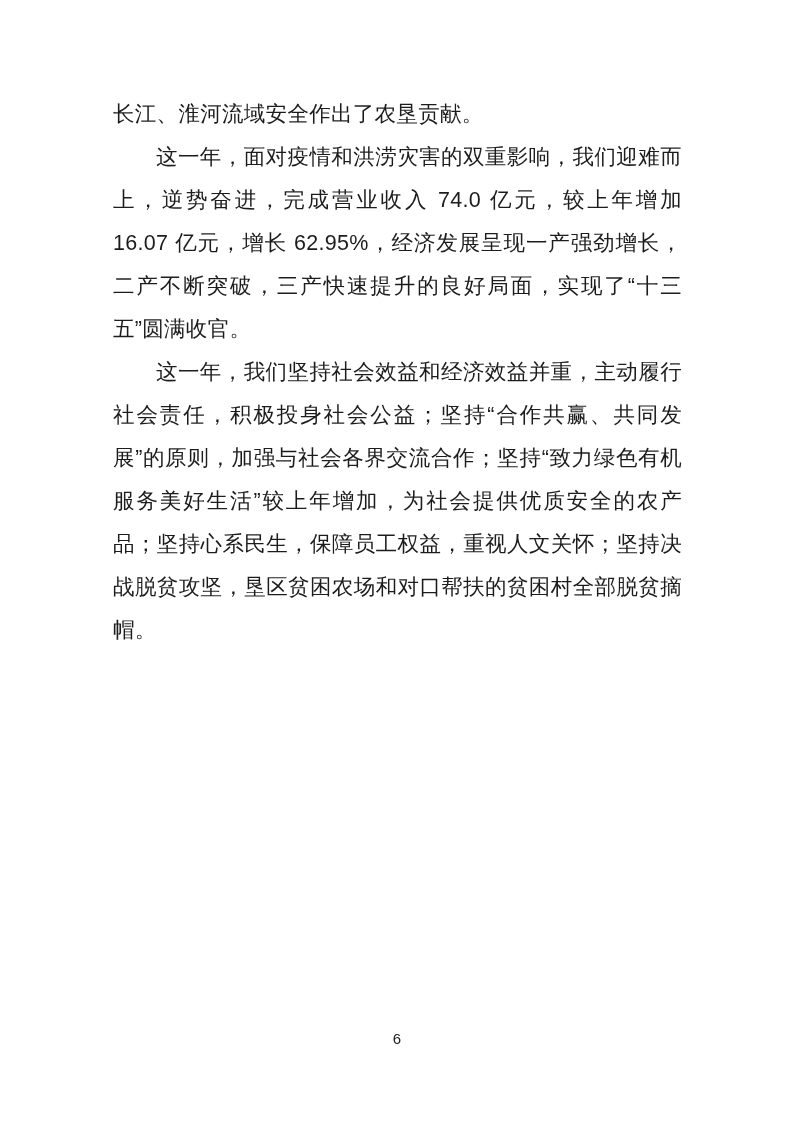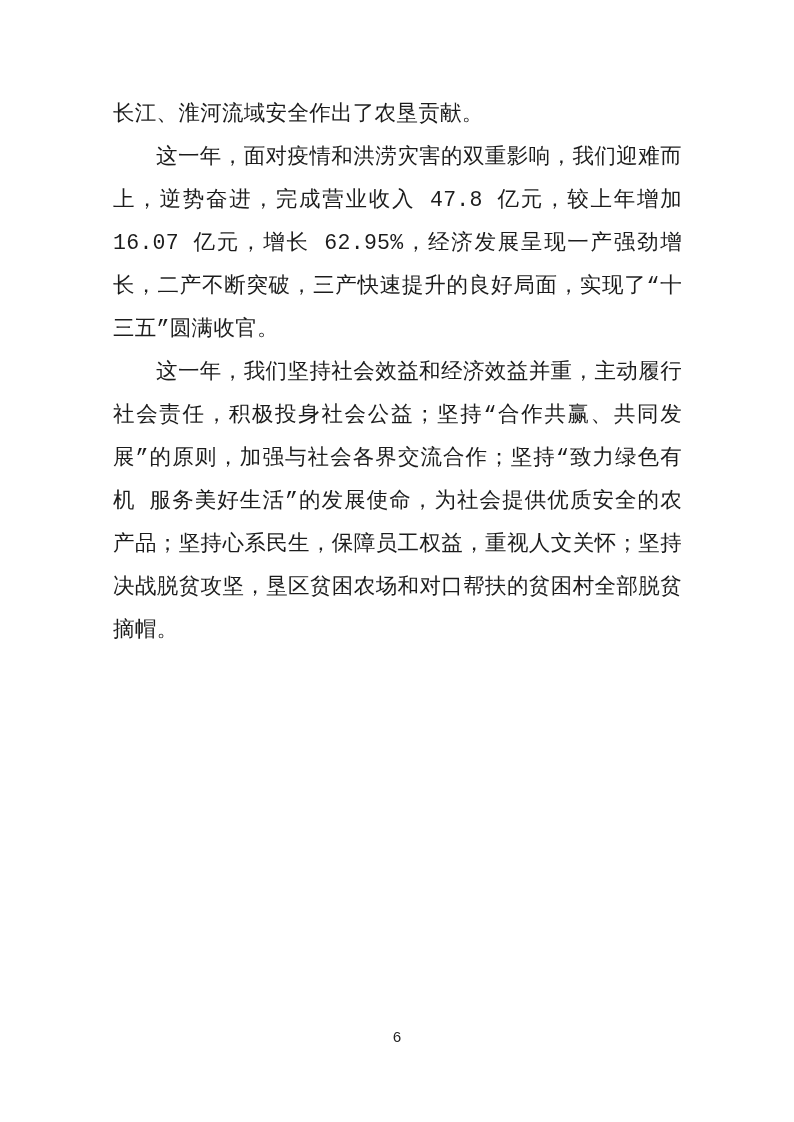--- a/index.html
+++ b/index.html
@@ -6,21 +6,21 @@
     margin: 0;
     padding: 0;
     background: #ffffff;
   }
   .page {
     position: relative;
     width: 794px;
     height: 1122px;
     background: #ffffff;
     overflow: hidden;
-    font-family: Liberation Mono, monospace;
+    font-family: Liberation Sans, sans-serif;
     color: #1c1c1c;
   }
   .content {
     position: absolute;
     left: 113px;
     right: 112px;
     top: 93px;
     font-size: 21.5px;
     line-height: 43px;
     text-align: justify;
@@ -44,19 +44,19 @@
     line-height: 22px;
     color: #222222;
   }
 </style>
 </head>
 <body>
 
 <div class="page">
   <div class="content">
     <p>长江、淮河流域安全作出了农垦贡献。</p>
-    <p class="indent">这一年，面对疫情和洪涝灾害的双重影响，我们迎难而上，逆势奋进，完成营业收入 47.8 亿元，较上年增加 16.07 亿元，增长 62.95%，经济发展呈现一产强劲增长，二产不断突破，三产快速提升的良好局面，实现了“十三五”圆满收官。</p>
-    <p class="indent">这一年，我们坚持社会效益和经济效益并重，主动履行社会责任，积极投身社会公益；坚持“合作共赢、共同发展”的原则，加强与社会各界交流合作；坚持“致力绿色有机 服务美好生活”的发展使命，为社会提供优质安全的农产品；坚持心系民生，保障员工权益，重视人文关怀；坚持决战脱贫攻坚，垦区贫困农场和对口帮扶的贫困村全部脱贫摘帽。</p>
+    <p class="indent">这一年，面对疫情和洪涝灾害的双重影响，我们迎难而上，逆势奋进，完成营业收入 74.0 亿元，较上年增加 16.07 亿元，增长 62.95%，经济发展呈现一产强劲增长，二产不断突破，三产快速提升的良好局面，实现了“十三五”圆满收官。</p>
+    <p class="indent">这一年，我们坚持社会效益和经济效益并重，主动履行社会责任，积极投身社会公益；坚持“合作共赢、共同发展”的原则，加强与社会各界交流合作；坚持“致力绿色有机 服务美好生活”较上年增加，为社会提供优质安全的农产品；坚持心系民生，保障员工权益，重视人文关怀；坚持决战脱贫攻坚，垦区贫困农场和对口帮扶的贫困村全部脱贫摘帽。</p>
   </div>
   <div class="footer">
     <span>6</span>
   </div>
 </div>
 
 </body></html>

